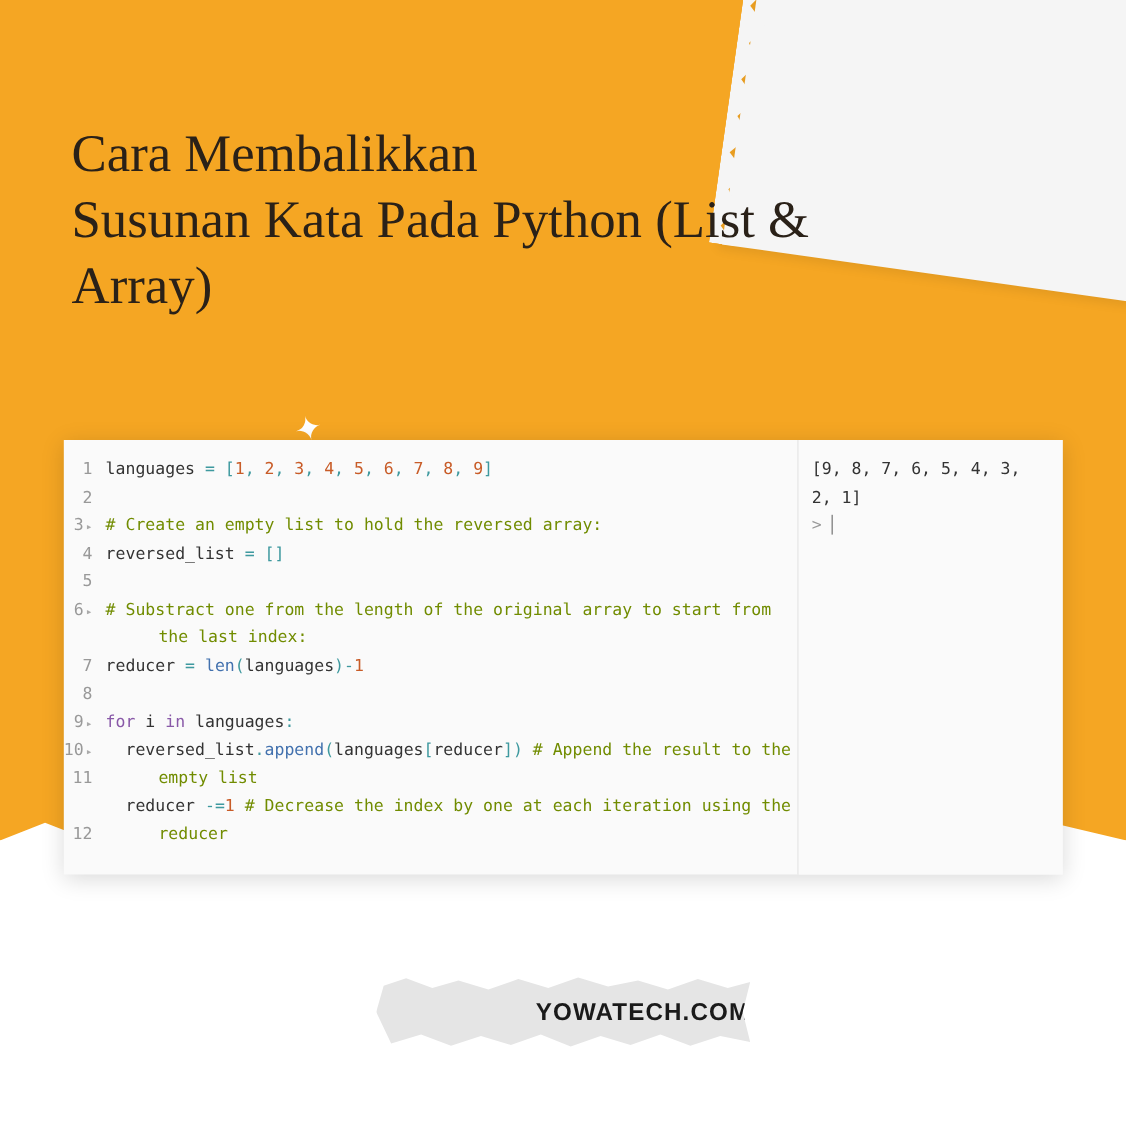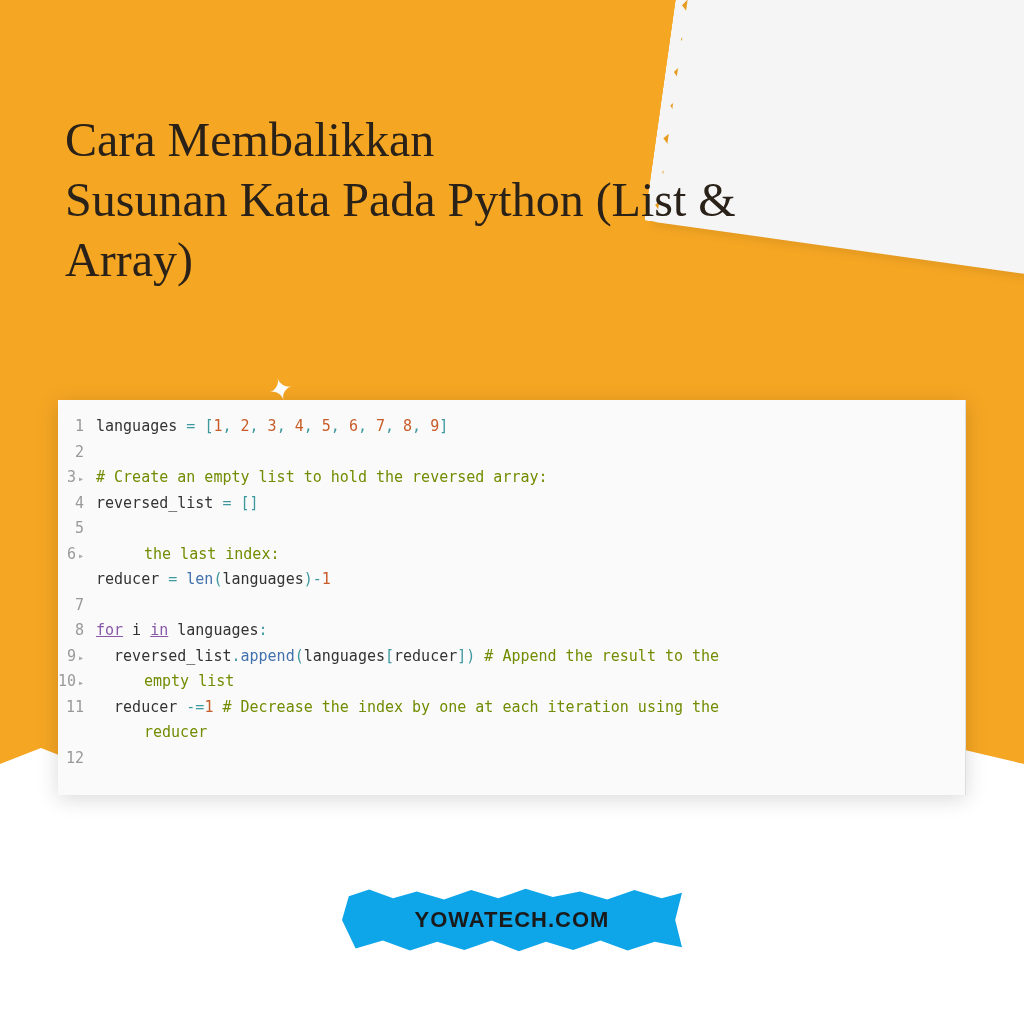--- a/index.html
+++ b/index.html
@@ -83,41 +83,41 @@
   }
   .gutter div { height: 25.5px; }
   .gutter .fold::after { content: '▸'; font-size: 10px; color: #aaa; margin-left: 2px; }
   .code {
     flex: 1;
     color: #333;
     padding-left: 4px;
   }
   .code .line { height: 25.5px; white-space: pre; }
   .code .wrap { padding-left: 48px; height: 25.5px; white-space: pre; }
-  .kw { color: #8959a8; text-decoration: underline; }
+  .kw { color: #8959a8; }
   .fn { color: #4271ae; }
   .num { color: #c85c28; }
   .op { color: #3e999f; }
   .cm { color: #718c00; }
   .output {
     width: 240px;
     padding: 14px 12px;
     color: #333;
     background: #fafafa;
   }
   .output .prompt { color: #999; }
   .brand-brush {
     position: absolute;
     bottom: 70px; left: 50%;
     transform: translateX(-50%);
     width: 340px; height: 68px;
-    background: #0ea5e9;
+    background: #e5e5e5;
     display: flex;
     align-items: center;
-    justify-content: center;
+    justify-content: flex-end;
     clip-path: polygon(2% 15%, 8% 5%, 15% 18%, 22% 8%, 30% 20%, 38% 6%, 46% 18%, 54% 4%, 62% 16%, 70% 8%, 78% 20%, 86% 6%, 94% 18%, 100% 10%, 98% 50%, 100% 90%, 92% 82%, 84% 95%, 76% 80%, 68% 94%, 60% 82%, 52% 96%, 44% 80%, 36% 94%, 28% 82%, 20% 95%, 12% 80%, 4% 92%, 0% 50%);
   }
   .brand-text {
     font-family: Arial, sans-serif;
     font-weight: 900;
     font-size: 22px;
     letter-spacing: 1px;
     color: #1a1a1a;
   }
   .spark {
@@ -156,27 +156,32 @@
         <div>&nbsp;</div>
         <div>12</div>
         <div>&nbsp;</div>
       </div>
     <div class="code" id="code">
         <div class="line"><span>languages </span><span class="op">=</span><span> </span><span class="op">[</span><span class="num">1</span><span class="op">,</span><span> </span><span class="num">2</span><span class="op">,</span><span> </span><span class="num">3</span><span class="op">,</span><span> </span><span class="num">4</span><span class="op">,</span><span> </span><span class="num">5</span><span class="op">,</span><span> </span><span class="num">6</span><span class="op">,</span><span> </span><span class="num">7</span><span class="op">,</span><span> </span><span class="num">8</span><span class="op">,</span><span> </span><span class="num">9</span><span class="op">]</span></div>
         <div class="line"></div>
         <div class="line"><span class="cm"># Create an empty list to hold the reversed array:</span></div>
         <div class="line"><span>reversed_list </span><span class="op">=</span><span> </span><span class="op">[]</span></div>
         <div class="line"></div>
+        <div class="line"><span class="cm"># Substract one from the length of the original array to start from</span></div>
         <div class="wrap"><span class="cm">the last index:</span></div>
         <div class="line"><span>reducer </span><span class="op">=</span><span> </span><span class="fn">len</span><span class="op">(</span><span>languages</span><span class="op">)</span><span class="op">-</span><span class="num">1</span></div>
         <div class="line"></div>
         <div class="line"><span class="kw">for</span><span> i </span><span class="kw">in</span><span> languages</span><span class="op">:</span></div>
         <div class="line"><span>  reversed_list</span><span class="op">.</span><span class="fn">append</span><span class="op">(</span><span>languages</span><span class="op">[</span><span>reducer</span><span class="op">]</span><span class="op">)</span><span> </span><span class="cm"># Append the result to the</span></div>
         <div class="wrap"><span class="cm">empty list</span></div>
         <div class="line"><span>  reducer </span><span class="op">-=</span><span class="num">1</span><span> </span><span class="cm"># Decrease the index by one at each iteration using the</span></div>
         <div class="wrap"><span class="cm">reducer</span></div>
       </div>
   </div>
+  <div class="output">
+    <div>[9, 8, 7, 6, 5, 4, 3, 2, 1]</div>
+    <div class="prompt"><span>&gt;</span> <span style="border-left:1px solid #666;">&nbsp;</span></div>
+  </div>
 </div>
 
 <div class="brand-brush">
   <span class="brand-text">YOWATECH.COM</span>
 </div>
 
 </body></html>

